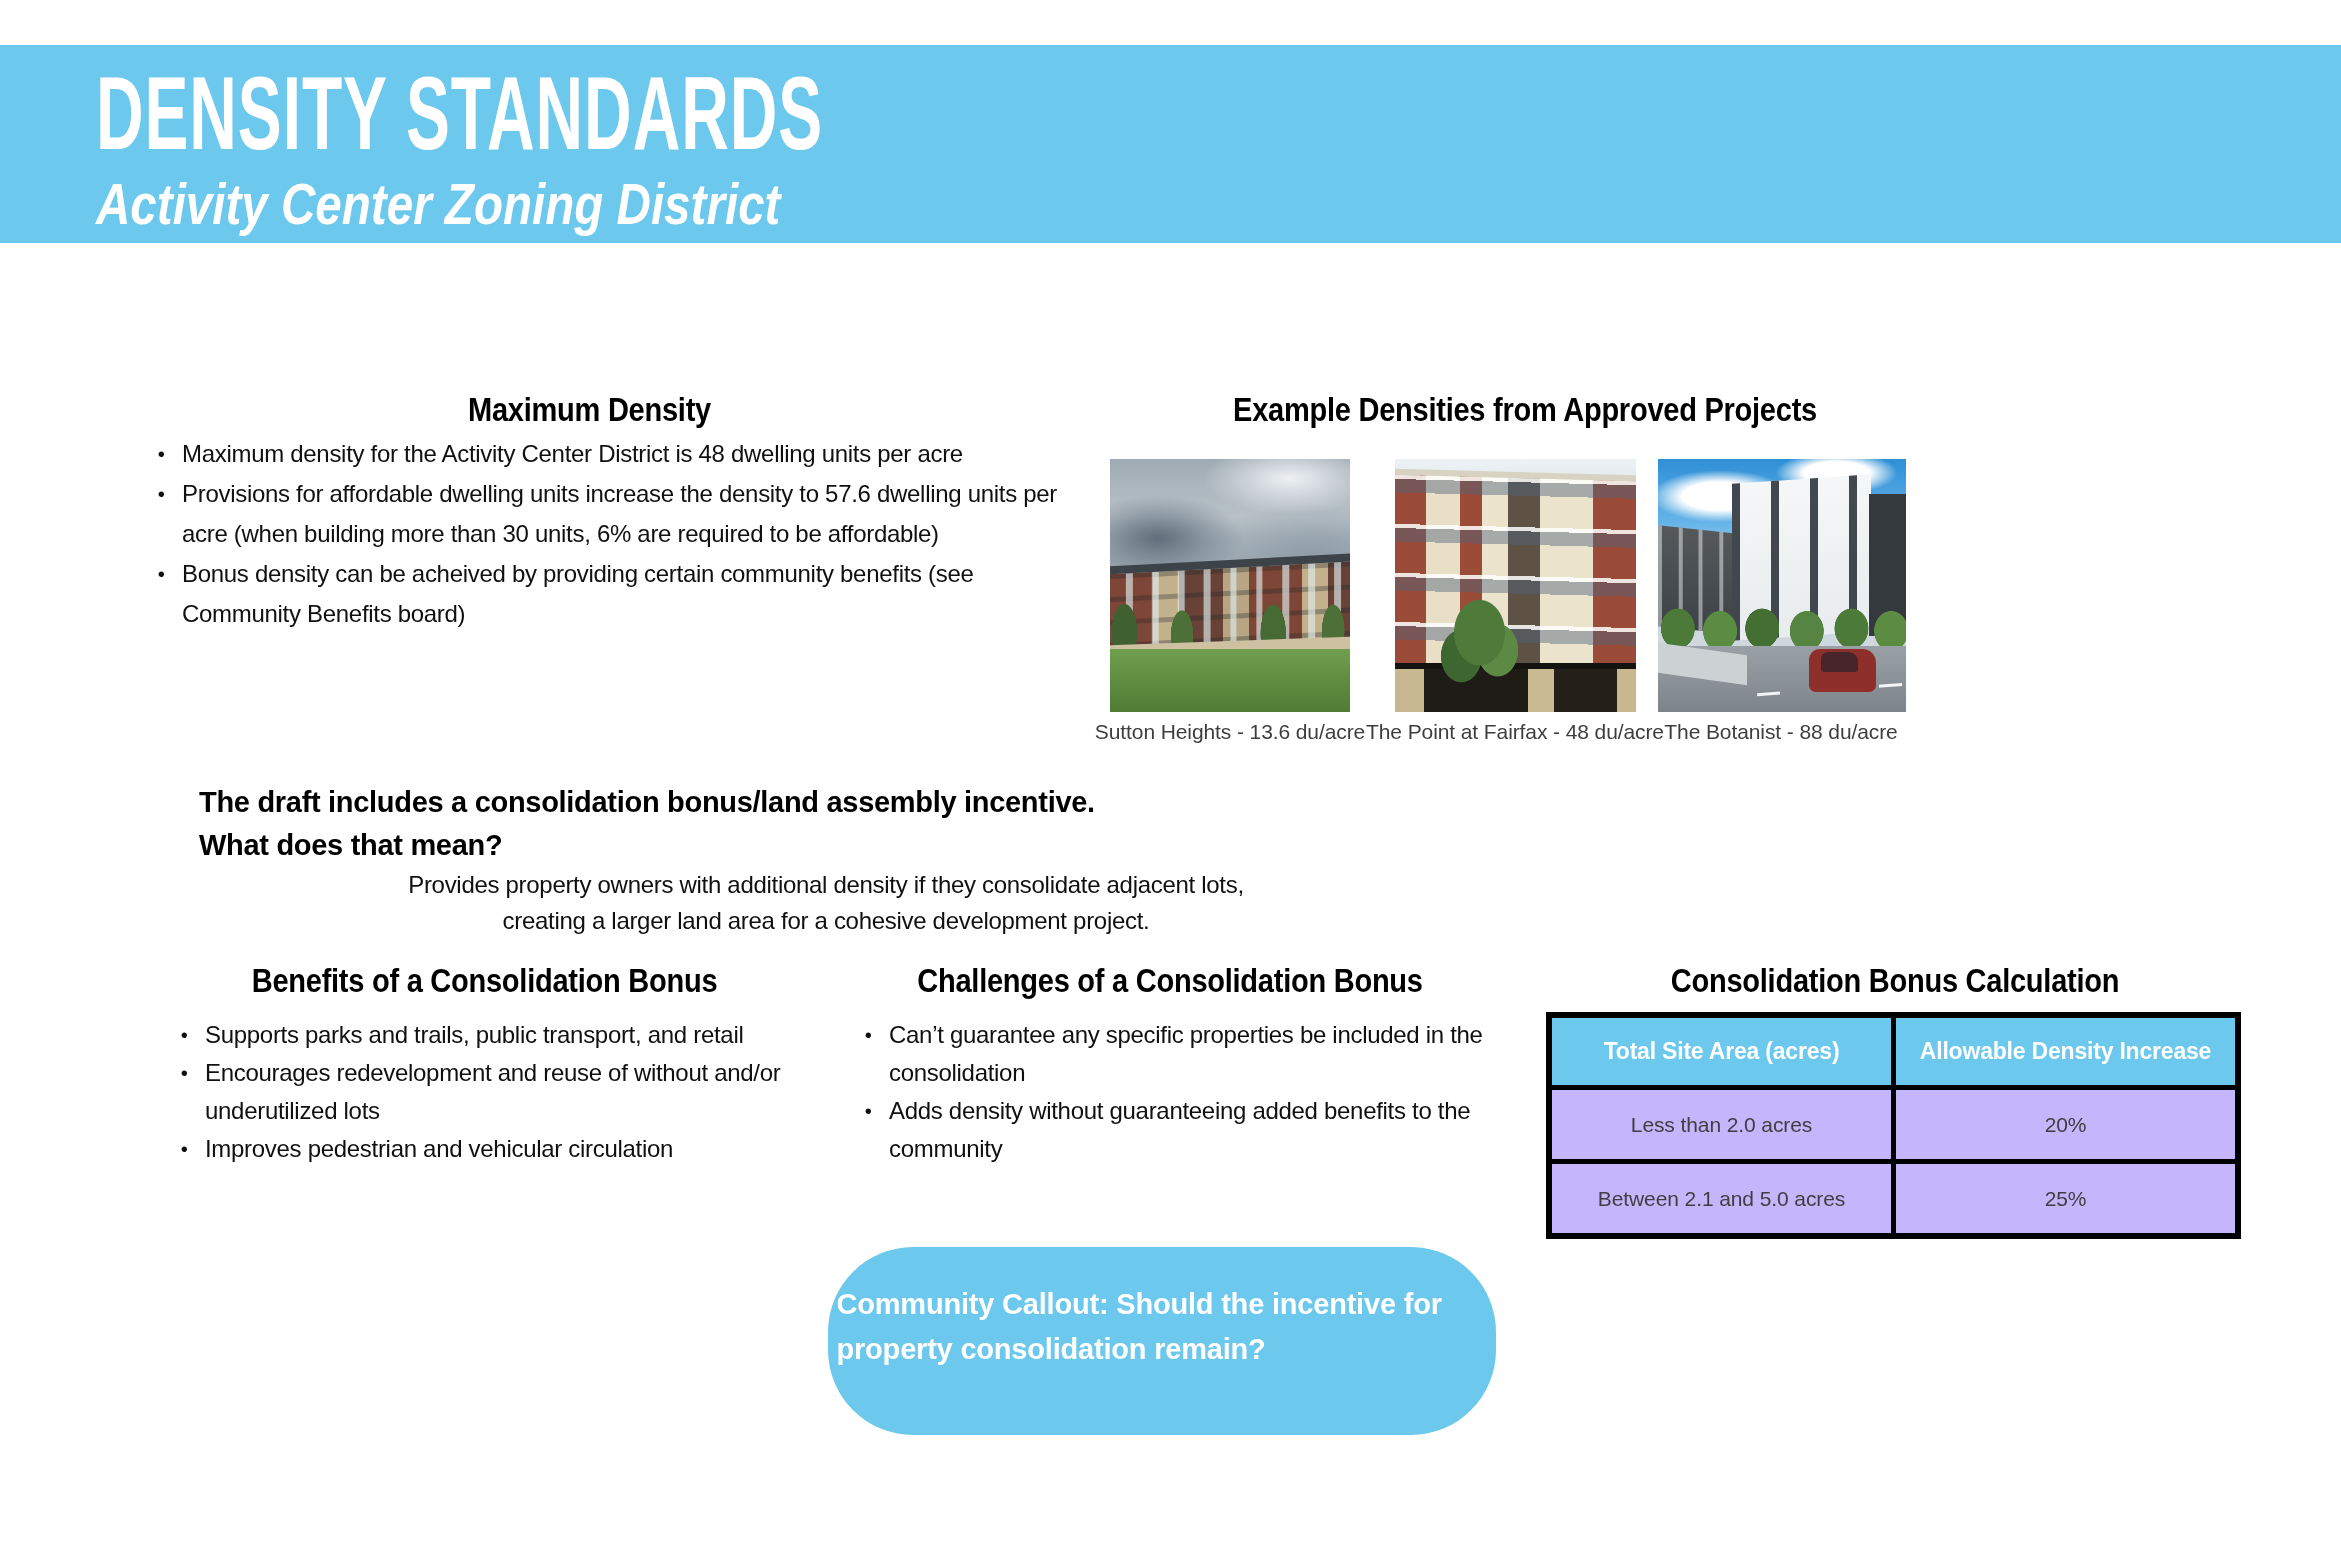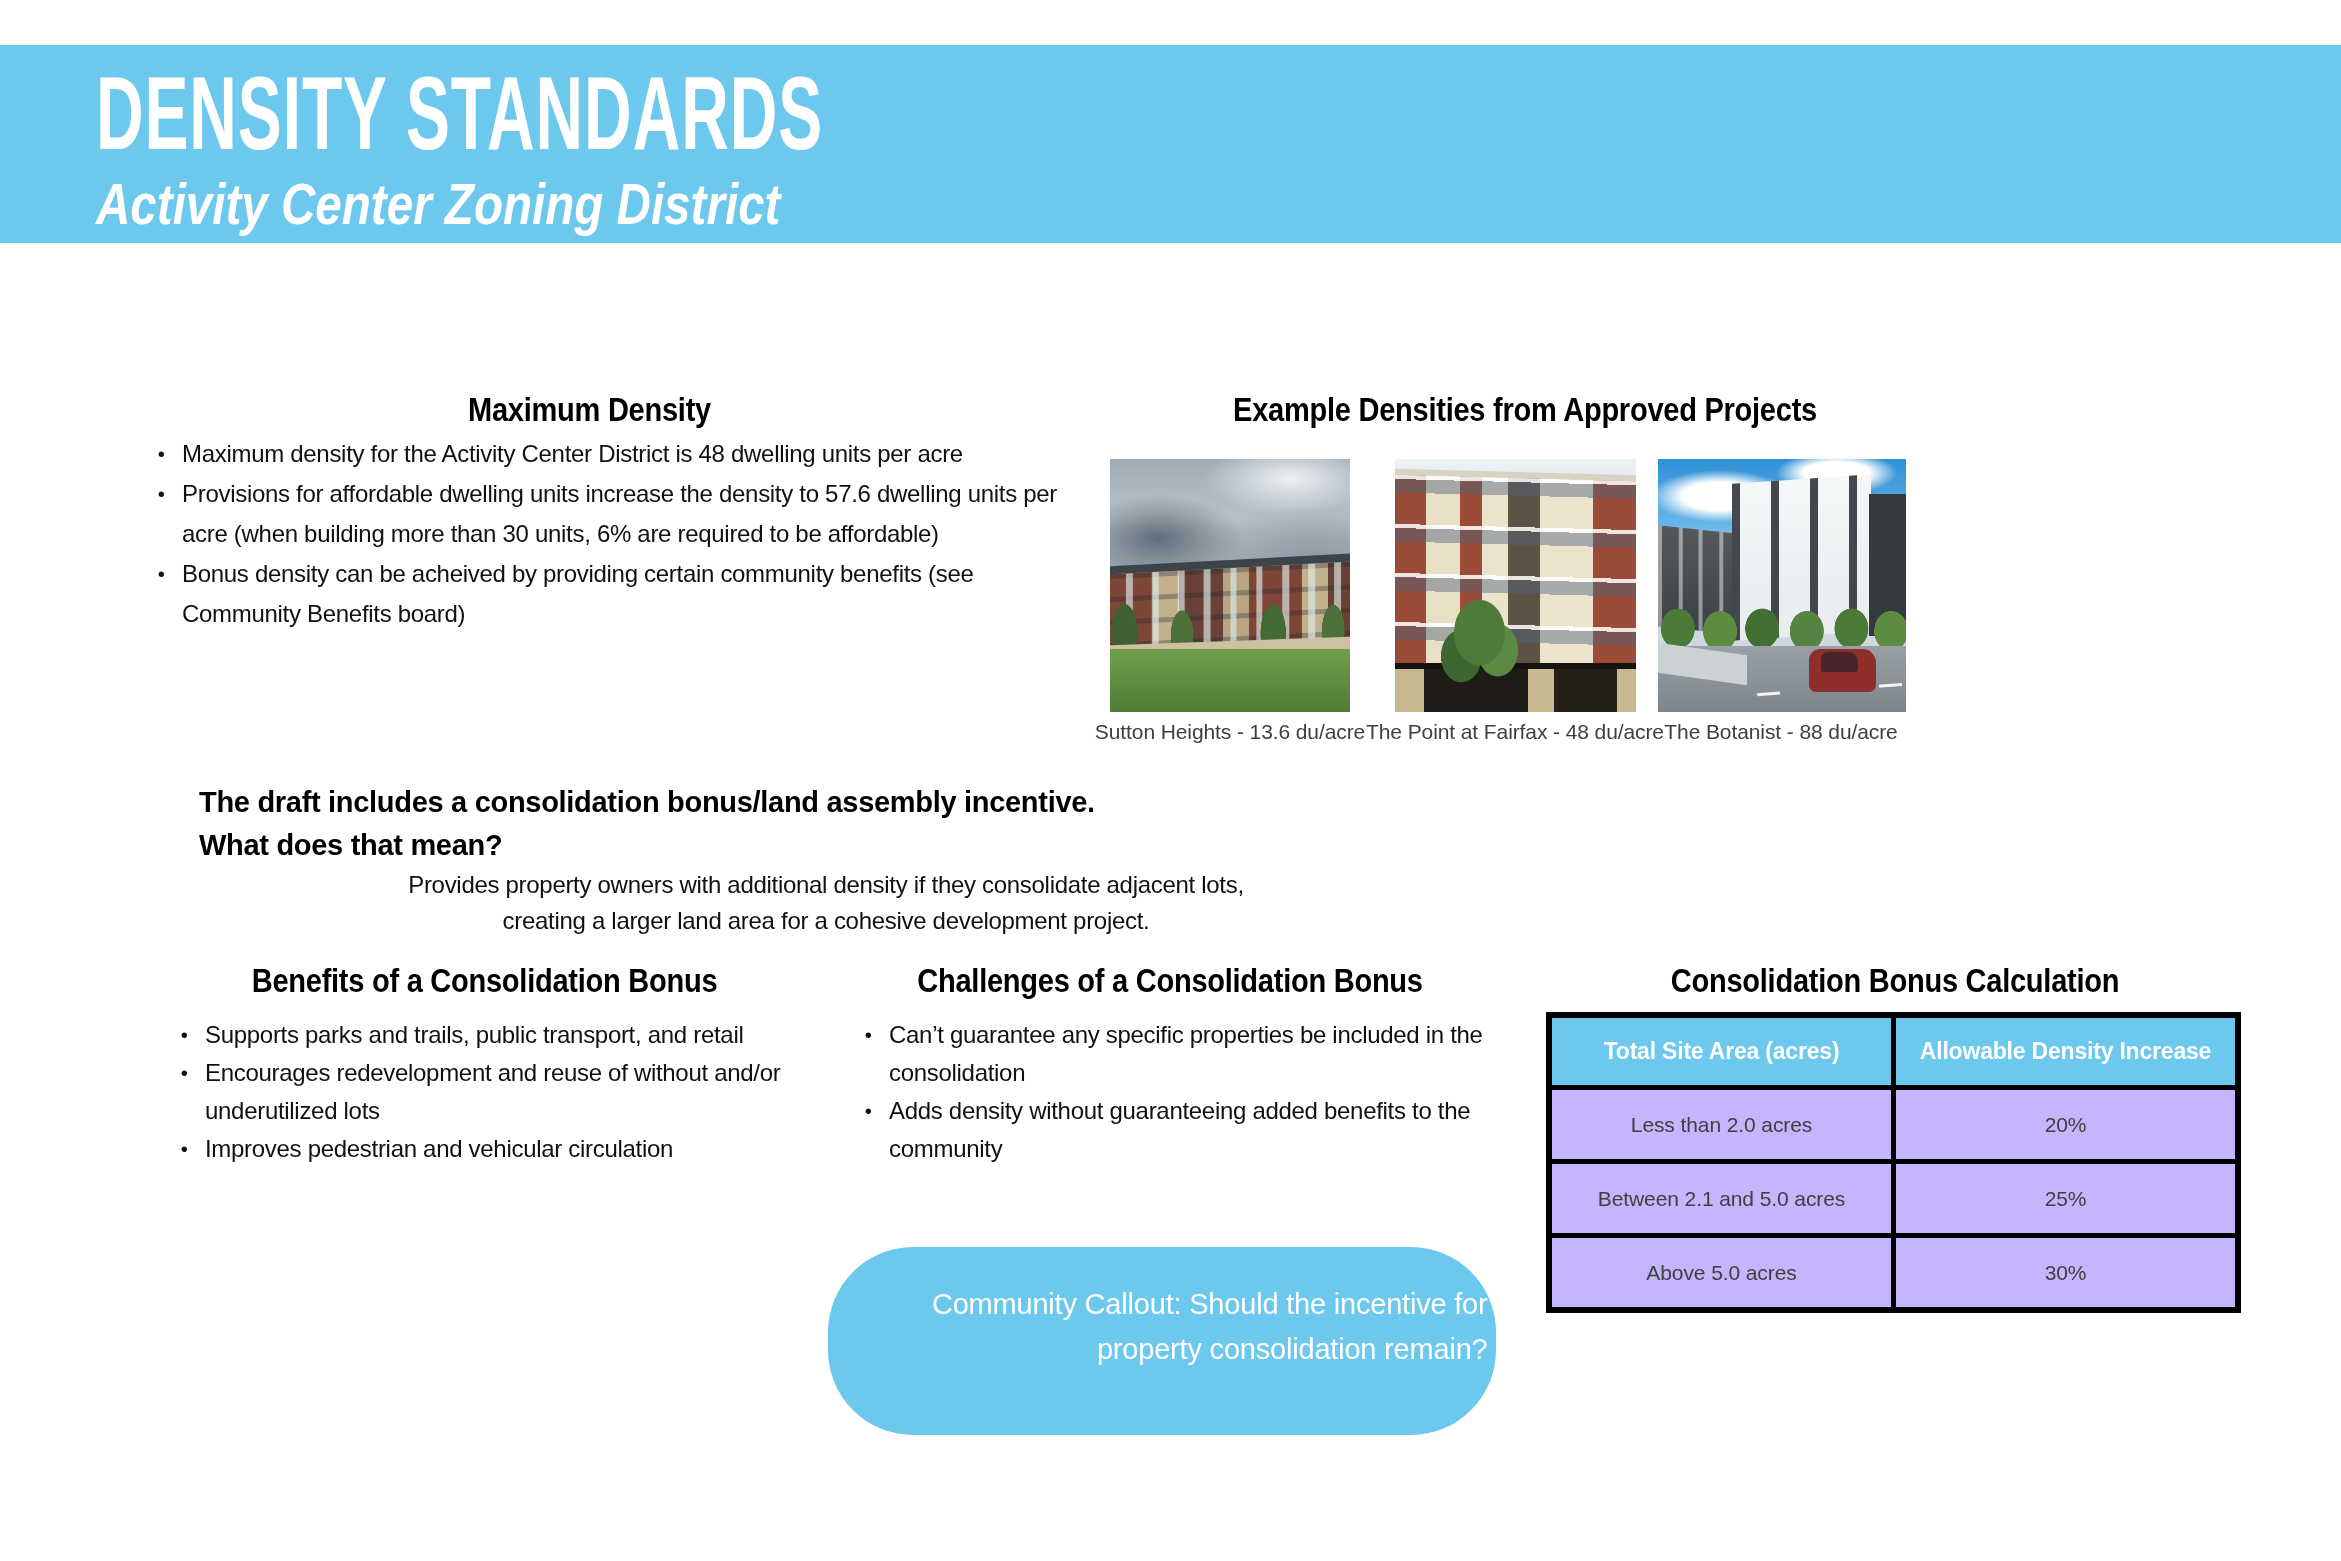--- a/index.html
+++ b/index.html
@@ -124,22 +124,22 @@
   .caption{position:absolute;top:720px;width:352px;text-align:center;font-size:21px;color:#3E3E3E;letter-spacing:-0.1px;}
   #cap1{left:1054px;} #cap2{left:1339px;} #cap3{left:1605px;}
   
   #btable{position:absolute;left:1546px;top:1012px;border-collapse:collapse;border:6.8px solid #000;background:#c4b5fd;table-layout:fixed;}
   #btable th{width:337px;height:65px;background:#6CC8EC;color:#fff;font-size:23px;font-weight:bold;
     text-align:center;vertical-align:middle;border:5.4px solid #000;letter-spacing:-0.2px;}
   #btable td{height:67px;font-size:21px;color:#3F3F3F;text-align:center;vertical-align:middle;border:5.4px solid #000;letter-spacing:-0.1px;}
   
   #callout{position:absolute;left:828px;top:1247px;width:668px;height:188px;background:#6CC8EC;border-radius:85px;}
   #callout-text{
-    position:absolute;left:50%;top:35px;transform:translateX(-50%);width:651px;text-align:right;
-    font-size:29px;font-weight:normal;color:#fff;line-height:45px;letter-spacing:-0.2px;
+    position:absolute;left:50%;top:35px;transform:translateX(-50%);width:651px;text-align:left;
+    font-size:29px;font-weight:bold;color:#fff;line-height:45px;letter-spacing:-0.2px;
   }
 </style>
 </head>
 <body>
 
 <div class="band"></div>
 <div class="h1">DENSITY STANDARDS</div>
 <div class="h2">Activity Center Zoning District</div>
 
 <div class="sec-h" id="maxd-h">Maximum Density</div>
@@ -207,23 +207,19 @@
     <th>Allowable Density Increase</th>
   </tr>
   <tr>
     <td>Less than 2.0 acres</td>
     <td>20%</td>
   </tr>
   <tr>
     <td>Between 2.1 and 5.0 acres</td>
     <td>25%</td>
   </tr>
-  <tr>
-    <td>Above 5.0 acres</td>
-    <td>30%</td>
-  </tr>
 </tbody>
   </table>
 
 <div id="callout">
   <div id="callout-text">Community Callout: Should the incentive for property consolidation remain?</div>
 </div>
 
 
 </body></html>

